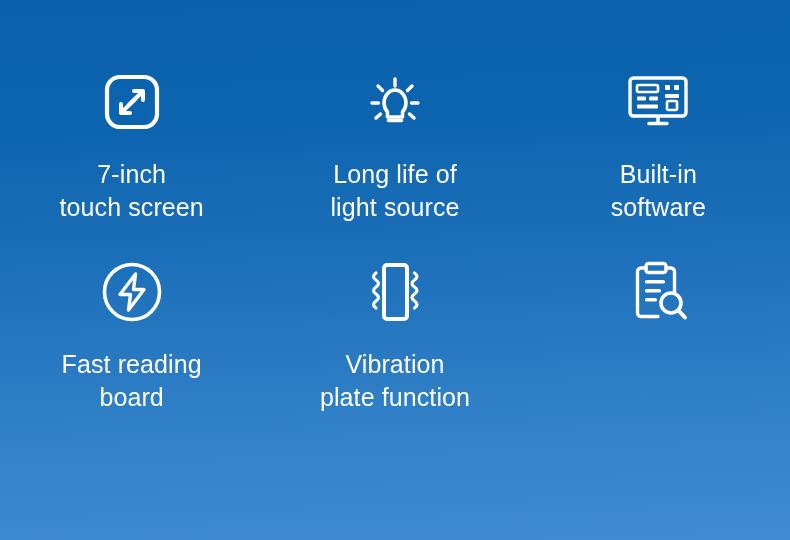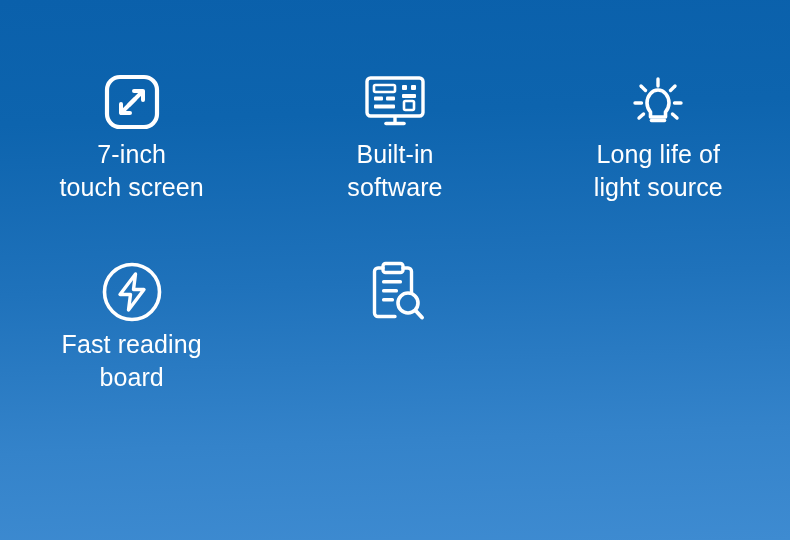--- a/index.html
+++ b/index.html
@@ -38,20 +38,21 @@
   .feature-icon {
     height: 72px;
     display: flex;
     align-items: center;
     justify-content: center;
   }
   .feature-icon svg {
     display: block;
   }
   .feature-label {
+    margin-top: 20px;
     color: #ffffff;
     font-size: 25px;
     line-height: 1.32;
     text-align: center;
     font-weight: 400;
     letter-spacing: 0.1px;
     white-space: pre-line;
   }
   .row-2 .feature-label {
   }
@@ -69,67 +70,78 @@
           <path d="M41 19 L41 28 M41 19 L32 19 M41 19 L27 33" stroke="#ffffff" stroke-width="4" stroke-linecap="round" stroke-linejoin="round" fill="none"></path>
           <path d="M19 41 L19 32 M19 41 L28 41 M19 41 L33 27" stroke="#ffffff" stroke-width="4" stroke-linecap="round" stroke-linejoin="round" fill="none"></path>
         </svg>
       </div>
       <div class="feature-label">7-inch
 touch screen</div>
     </div>
 
     <div class="feature-cell row-1">
       <div class="feature-icon">
+        <svg width="58" height="60" viewBox="0 0 58 60" fill="none">
+          <path d="M29 31 m-11 0 a11 13 0 1 1 22 0 a11 13 0 0 1 -3.5 9 l0 5 l-15 0 l0 -5 a11 13 0 0 1 -3.5 -9 z" stroke="#ffffff" stroke-width="3.6" stroke-linejoin="round" fill="none"></path>
+          <path d="M22.5 48.5 l13 0" stroke="#ffffff" stroke-width="3.6" stroke-linecap="round"></path>
+          <path d="M29 7 L29 14" stroke="#ffffff" stroke-width="3.4" stroke-linecap="round"></path>
+          <path d="M12 14 L16.5 18.5" stroke="#ffffff" stroke-width="3.4" stroke-linecap="round"></path>
+          <path d="M46 14 L41.5 18.5" stroke="#ffffff" stroke-width="3.4" stroke-linecap="round"></path>
+          <path d="M6 31 L12.5 31" stroke="#ffffff" stroke-width="3.4" stroke-linecap="round"></path>
+          <path d="M52 31 L45.5 31" stroke="#ffffff" stroke-width="3.4" stroke-linecap="round"></path>
+          <path d="M10 46 L14.5 42" stroke="#ffffff" stroke-width="3.4" stroke-linecap="round"></path>
+          <path d="M48 46 L43.5 42" stroke="#ffffff" stroke-width="3.4" stroke-linecap="round"></path>
+        </svg>
+      </div>
+      <div class="feature-label">Long life of
+light source</div>
+    </div>
+
+    <div class="feature-cell row-1">
+      <div class="feature-icon">
         <svg width="62" height="54" viewBox="0 0 62 54" fill="none">
           <rect x="3" y="3" width="56" height="38" rx="3.5" ry="3.5" stroke="#ffffff" stroke-width="3.4" fill="none"></rect>
           <path d="M31 41 L31 47" stroke="#ffffff" stroke-width="3.4"></path>
           <path d="M22 48.5 L40 48.5" stroke="#ffffff" stroke-width="3.6" stroke-linecap="round"></path>
           <rect x="10" y="10" width="21" height="7" rx="1.4" stroke="#ffffff" stroke-width="2.6" fill="none"></rect>
           <rect x="10" y="21.5" width="9" height="4" rx="1" fill="#ffffff"></rect>
           <rect x="22" y="21.5" width="9" height="4" rx="1" fill="#ffffff"></rect>
           <rect x="10" y="29.5" width="21" height="4" rx="1" fill="#ffffff"></rect>
           <rect x="38" y="10" width="5" height="5" rx="1" fill="#ffffff"></rect>
           <rect x="47" y="10" width="5" height="5" rx="1" fill="#ffffff"></rect>
           <rect x="38" y="19" width="14" height="4" rx="1" fill="#ffffff"></rect>
           <rect x="40" y="26" width="10" height="9" rx="1.4" stroke="#ffffff" stroke-width="2.6" fill="none"></rect>
         </svg>
       </div>
       <div class="feature-label">Built-in
 software</div>
     </div>
 
-    <div class="feature-cell row-1">
-      <div class="feature-icon">
-        <svg width="58" height="60" viewBox="0 0 58 60" fill="none">
-          <path d="M29 31 m-11 0 a11 13 0 1 1 22 0 a11 13 0 0 1 -3.5 9 l0 5 l-15 0 l0 -5 a11 13 0 0 1 -3.5 -9 z" stroke="#ffffff" stroke-width="3.6" stroke-linejoin="round" fill="none"></path>
-          <path d="M22.5 48.5 l13 0" stroke="#ffffff" stroke-width="3.6" stroke-linecap="round"></path>
-          <path d="M29 7 L29 14" stroke="#ffffff" stroke-width="3.4" stroke-linecap="round"></path>
-          <path d="M12 14 L16.5 18.5" stroke="#ffffff" stroke-width="3.4" stroke-linecap="round"></path>
-          <path d="M46 14 L41.5 18.5" stroke="#ffffff" stroke-width="3.4" stroke-linecap="round"></path>
-          <path d="M6 31 L12.5 31" stroke="#ffffff" stroke-width="3.4" stroke-linecap="round"></path>
-          <path d="M52 31 L45.5 31" stroke="#ffffff" stroke-width="3.4" stroke-linecap="round"></path>
-          <path d="M10 46 L14.5 42" stroke="#ffffff" stroke-width="3.4" stroke-linecap="round"></path>
-          <path d="M48 46 L43.5 42" stroke="#ffffff" stroke-width="3.4" stroke-linecap="round"></path>
-        </svg>
-      </div>
-      <div class="feature-label">Long life of
-light source</div>
-    </div>
-
     <div class="feature-cell row-2">
       <div class="feature-icon">
         <svg width="62" height="62" viewBox="0 0 62 62" fill="none">
           <circle cx="31" cy="31" r="27.5" stroke="#ffffff" stroke-width="3.6" fill="none"></circle>
           <path d="M34.5 13 L19 33.5 L29.5 33.5 L27.5 49 L43 28.5 L32.5 28.5 Z" stroke="#ffffff" stroke-width="3.4" stroke-linejoin="round" fill="none"></path>
         </svg>
       </div>
       <div class="feature-label">Fast reading
 board</div>
     </div>
 
+    <div class="feature-cell row-2">
+      <div class="feature-icon">
+        <svg width="62" height="66" viewBox="0 0 62 66" fill="none">
+          <rect x="20" y="6" width="23" height="54" rx="3" ry="3" stroke="#ffffff" stroke-width="4" fill="none"></rect>
+          <path d="M12 14 q-5 3.5 0 7 q5 3.5 0 7 q-5 3.5 0 7 q5 3.5 0 7 q-5 3.5 0 7" stroke="#ffffff" stroke-width="3.2" stroke-linecap="round" stroke-linejoin="round" fill="none"></path>
+          <path d="M50.5 14 q5 3.5 0 7 q-5 3.5 0 7 q5 3.5 0 7 q-5 3.5 0 7 q5 3.5 0 7" stroke="#ffffff" stroke-width="3.2" stroke-linecap="round" stroke-linejoin="round" fill="none"></path>
+        </svg>
+      </div>
+      <div class="feature-label">Vibration
+plate function</div>
+    </div>
 
     <div class="feature-cell row-2">
       <div class="feature-icon">
         <svg width="60" height="64" viewBox="0 0 60 64" fill="none">
           <path d="M18 8 L13 8 a3.5 3.5 0 0 0 -3.5 3.5 L9.5 53 a3.5 3.5 0 0 0 3.5 3.5 L30 56.5" stroke="#ffffff" stroke-width="3.4" stroke-linecap="round" stroke-linejoin="round" fill="none"></path>
           <path d="M38 8 L43 8 a3.5 3.5 0 0 1 3.5 3.5 L46.5 33" stroke="#ffffff" stroke-width="3.4" stroke-linecap="round" stroke-linejoin="round" fill="none"></path>
           <rect x="18" y="3.5" width="20" height="9" rx="2.6" ry="2.6" stroke="#ffffff" stroke-width="3.4" fill="none"></rect>
           <rect x="17" y="20" width="20" height="3.6" rx="1.6" fill="#ffffff"></rect>
           <rect x="17" y="29" width="16" height="3.6" rx="1.6" fill="#ffffff"></rect>
           <rect x="17" y="38" width="12" height="3.6" rx="1.6" fill="#ffffff"></rect>

